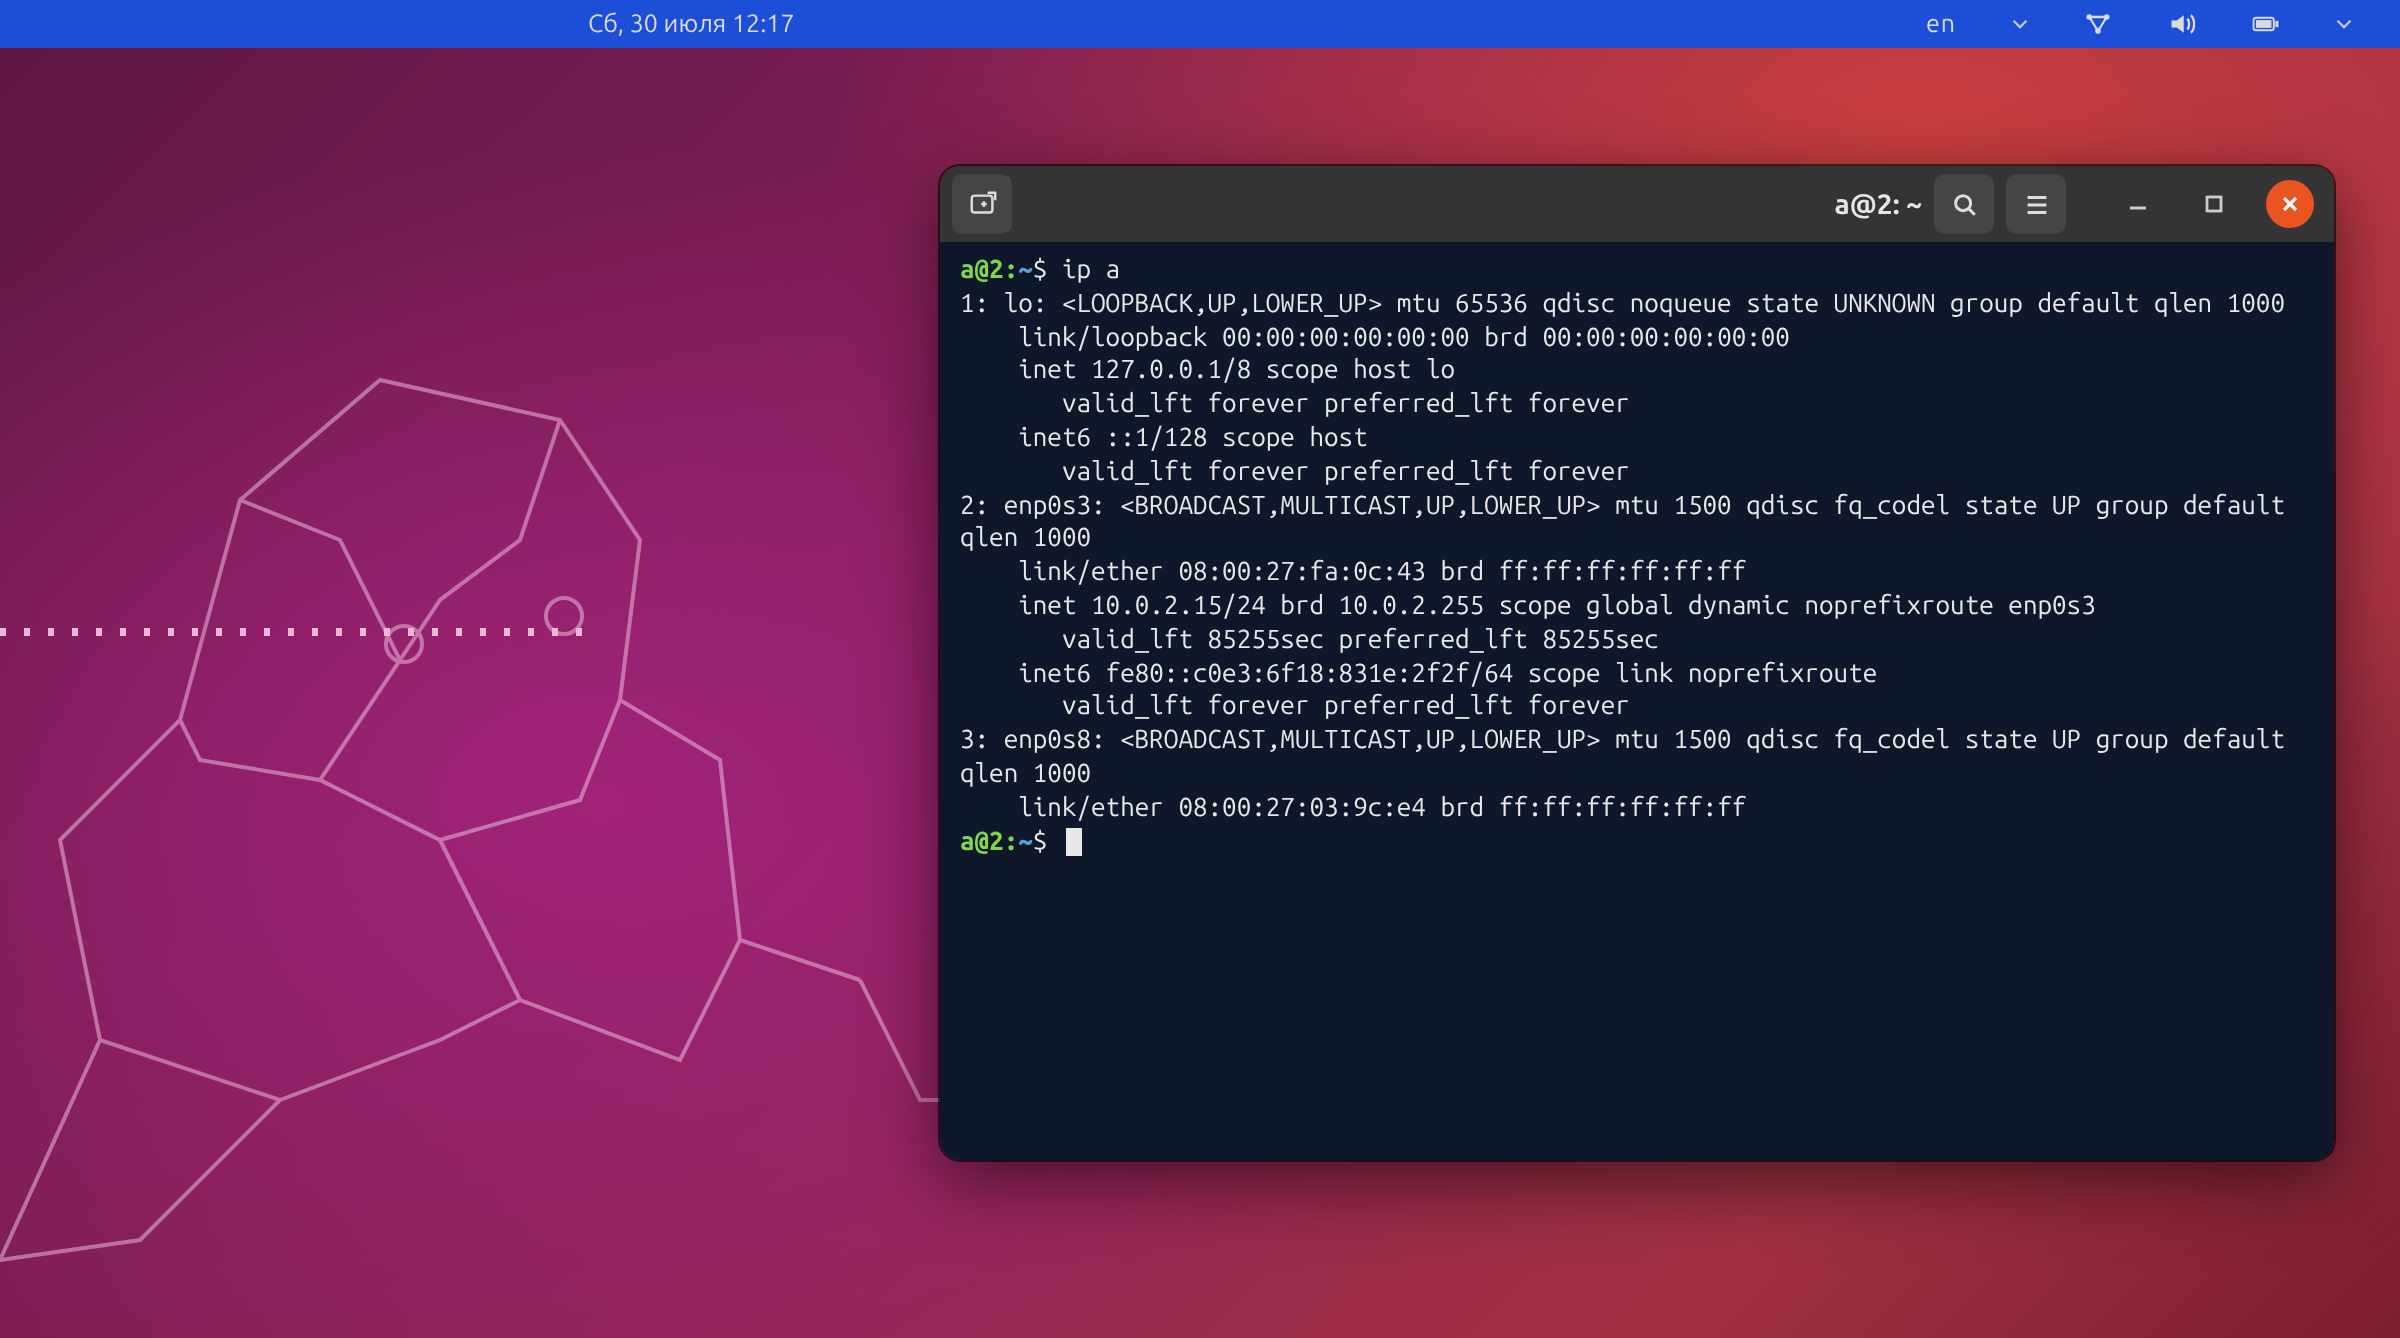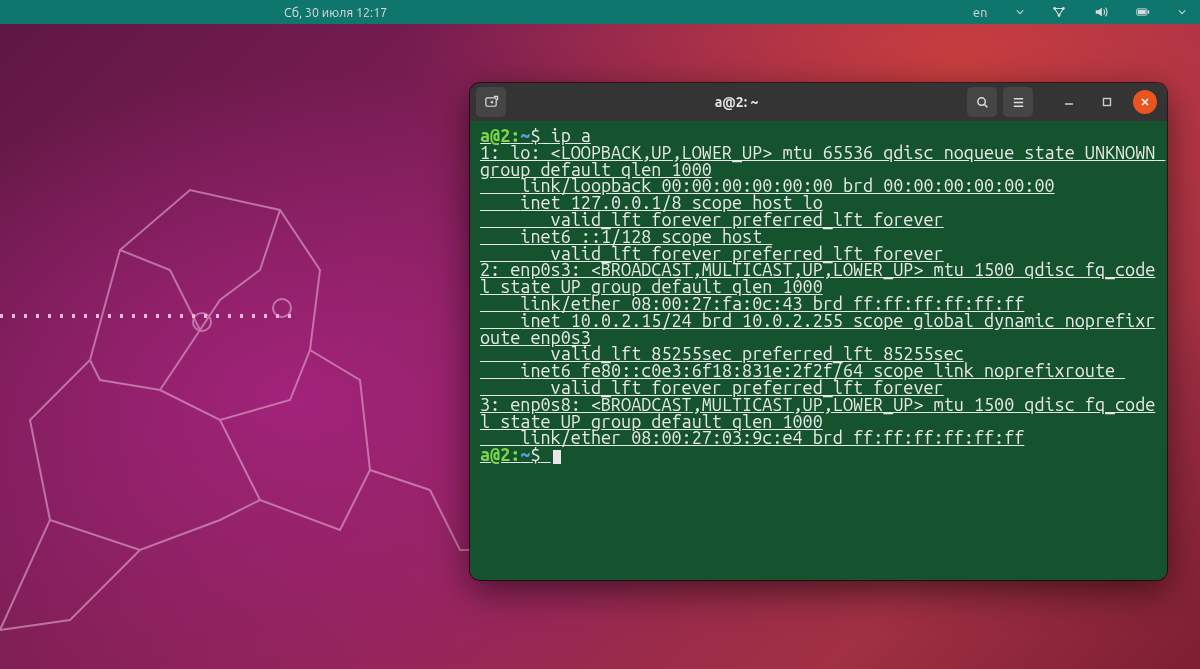--- a/index.html
+++ b/index.html
@@ -8,22 +8,22 @@
     background:
       radial-gradient(ellipse 800px 550px at 25% 60%, #a1237a 0%, rgba(161,35,122,0) 60%),
       radial-gradient(ellipse 1000px 600px at 80% 10%, #c83e3e 0%, rgba(200,62,62,0) 55%),
       linear-gradient(135deg,#5e1742 0%,#7a1d54 30%,#922554 55%,#a13043 80%,#7d1e33 100%);
     position:relative; color:#eee;
   }
 
   
   .topbar{
     position:absolute; top:0; left:0; right:0; height:24px;
-    background:#0f766e; display:flex; align-items:center; color:#dcdcdc;
-    font-size:12.5px; padding:0 14px; z-index:20;
+    background:#1d4ed8; display:flex; align-items:center; color:#dcdcdc;
+    font-size:12.5px; padding:0 24px; z-index:20;
   }
   .topbar .date{ margin-left:270px; }
   .topbar .spacer{ flex:1; }
   .topbar .ind{ display:flex; align-items:center; gap:28px; }
   .topbar .lang{ letter-spacing:.5px; }
   .topbar svg{ width:14px; height:14px; display:block; }
   .topbar .chev{ width:8px; height:8px; }
 
   
   .fossa{ position:absolute; left:-40px; top:120px; width:560px; height:520px; opacity:.55; z-index:1;}
@@ -40,31 +40,31 @@
   .titlebar{
     height:38px; background:#343434; display:flex; align-items:center; color:#ddd;
     padding:0 6px; gap:6px;
   }
   .tb-btn{
     width:30px; height:30px; border-radius:5px; display:flex; align-items:center; justify-content:center;
     background:transparent;
   }
   .tb-btn.solid{ background:#454545; }
   .tb-btn svg{ width:15px; height:15px; display:block; }
-  .titlebar .title{ flex:1; text-align:center; font-size:14px; font-weight:600; color:#e6e6e6;}
+  .titlebar .title{ flex:1; text-align:right; font-size:14px; font-weight:600; color:#e6e6e6;}
   .wc{ width:24px; height:24px; border-radius:50%; display:flex; align-items:center; justify-content:center; margin:0 4px;}
   .wc svg{ width:10px;height:10px; display:block;}
   .wc.close{ background:#e95420; }
   .wc:not(.close){ background:transparent;}
   .body{
     position:absolute; top:38px; bottom:0; left:0; right:0;
-    background:#14532d; padding:6px 10px 8px 10px;
+    background:#0f172a; padding:6px 10px 8px 10px;
     font-family:"Ubuntu Mono","DejaVu Sans Mono",monospace;
-    font-size:18px; line-height:16.8px; color:#e8e8e8;
-    white-space:pre-wrap; word-break:break-all;text-decoration:underline;
+    font-size:13px; line-height:16.8px; color:#e8e8e8;
+    white-space:pre-wrap; word-break:break-all;
   }
   .pr-u{ color:#7fd64a; font-weight:bold; }
   .pr-p{ color:#5b9dd9; font-weight:bold; }
   .cursor{ display:inline-block; width:8px; height:14px; background:#e8e8e8; vertical-align:text-bottom; margin-left:2px;}
 </style>
 </head>
 <body>
 
 <div class="topbar">
   <span class="date">Сб, 30 июля  12:17</span>

